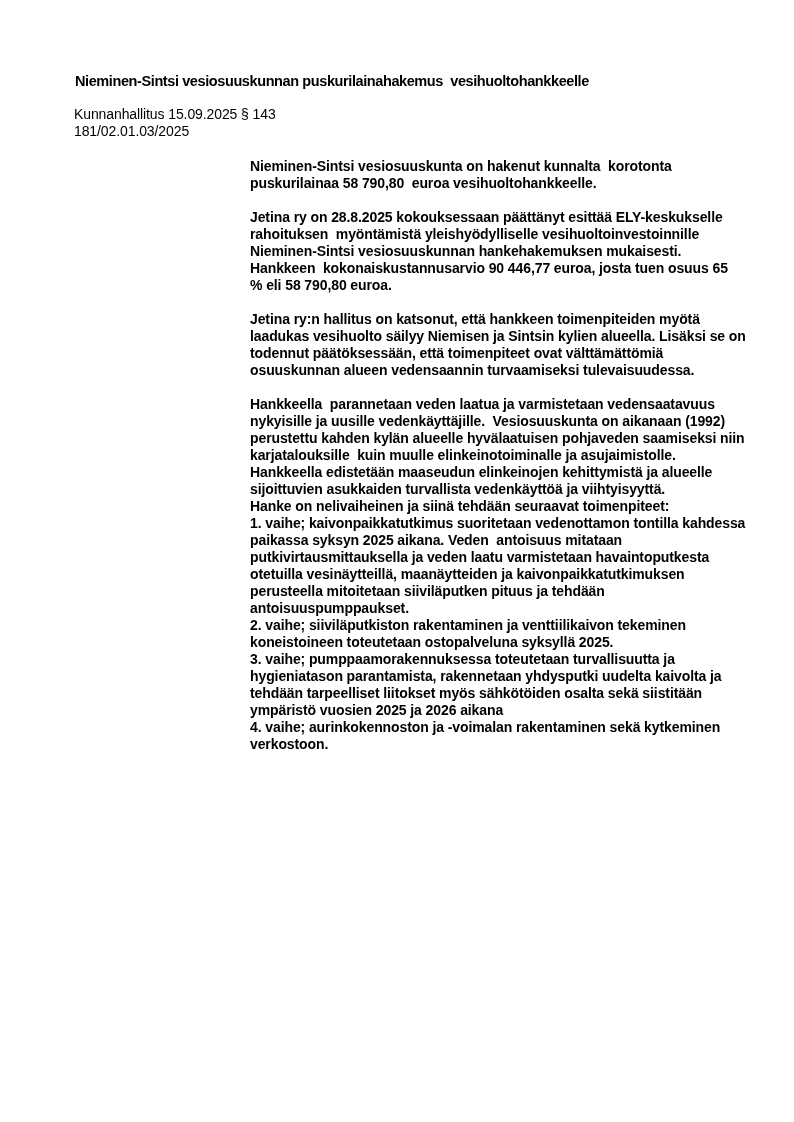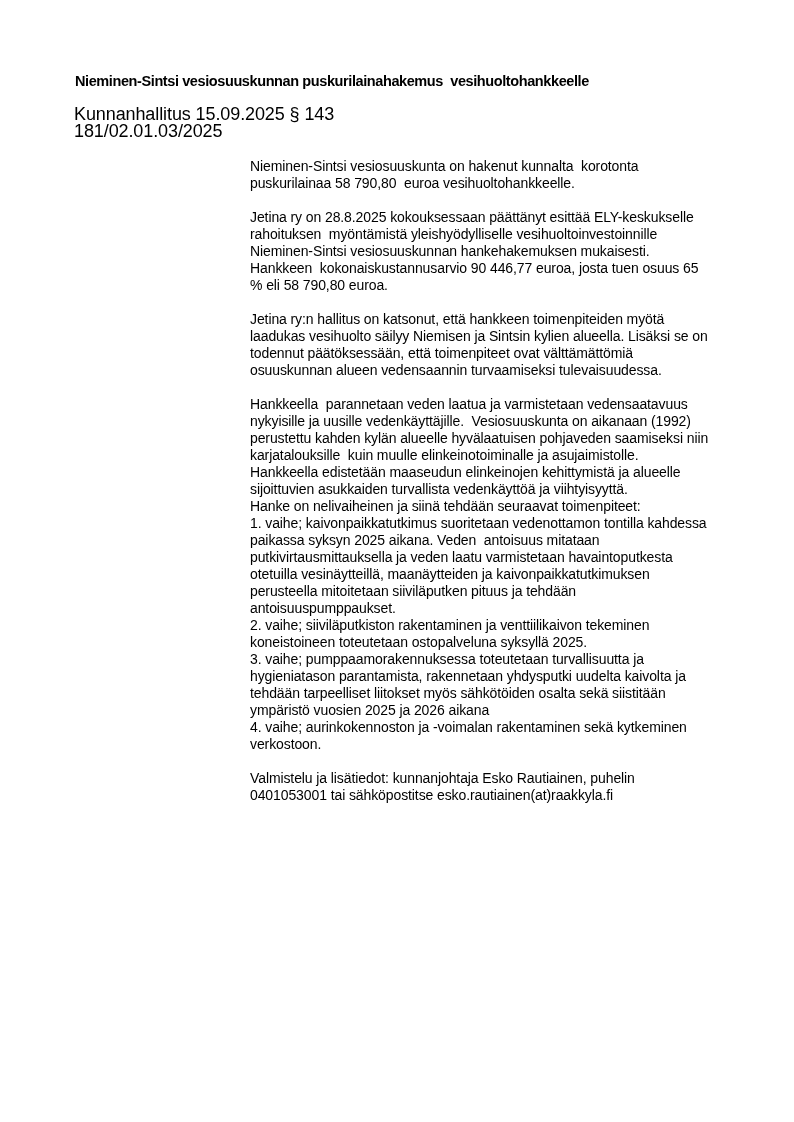--- a/index.html
+++ b/index.html
@@ -23,36 +23,37 @@
     font-size: 14.5px;
     font-weight: bold;
     letter-spacing: -0.4px;
     line-height: 17px;
     white-space: pre-wrap;
   }
   .meta-block {
     position: absolute;
     left: 74px;
     top: 106px;
-    font-size: 18px;
+    font-size: 14px;
     line-height: 17px;
     letter-spacing: -0.1px;
   }
   .doc-body {
     position: absolute;
     left: 250px;
     top: 158px;
     width: 512px;
     font-size: 14px;
     line-height: 17px;
     letter-spacing: -0.1px;
   }
   .doc-body p {
     margin: 0 0 17px 0;
     white-space: pre-wrap;
+    font-weight: bold;
   }
   .doc-body p:last-child { margin-bottom: 0; }
 </style>
 </head>
 <body>
 
 <div class="page">
 
   <h1 class="doc-title">Nieminen-Sintsi vesiosuuskunnan puskurilainahakemus  vesihuoltohankkeelle</h1>
 
@@ -87,17 +88,15 @@
 perusteella mitoitetaan siiviläputken pituus ja tehdään
 antoisuuspumppaukset.
 2. vaihe; siiviläputkiston rakentaminen ja venttiilikaivon tekeminen
 koneistoineen toteutetaan ostopalveluna syksyllä 2025.
 3. vaihe; pumppaamorakennuksessa toteutetaan turvallisuutta ja
 hygieniatason parantamista, rakennetaan yhdysputki uudelta kaivolta ja
 tehdään tarpeelliset liitokset myös sähkötöiden osalta sekä siistitään
 ympäristö vuosien 2025 ja 2026 aikana
 4. vaihe; aurinkokennoston ja -voimalan rakentaminen sekä kytkeminen
 verkostoon.</p>
-    <p>Valmistelu ja lisätiedot: kunnanjohtaja Esko Rautiainen, puhelin
-0401053001 tai sähköpostitse esko.rautiainen(at)raakkyla.fi</p>
   </div>
 
 </div>
 
 </body></html>

